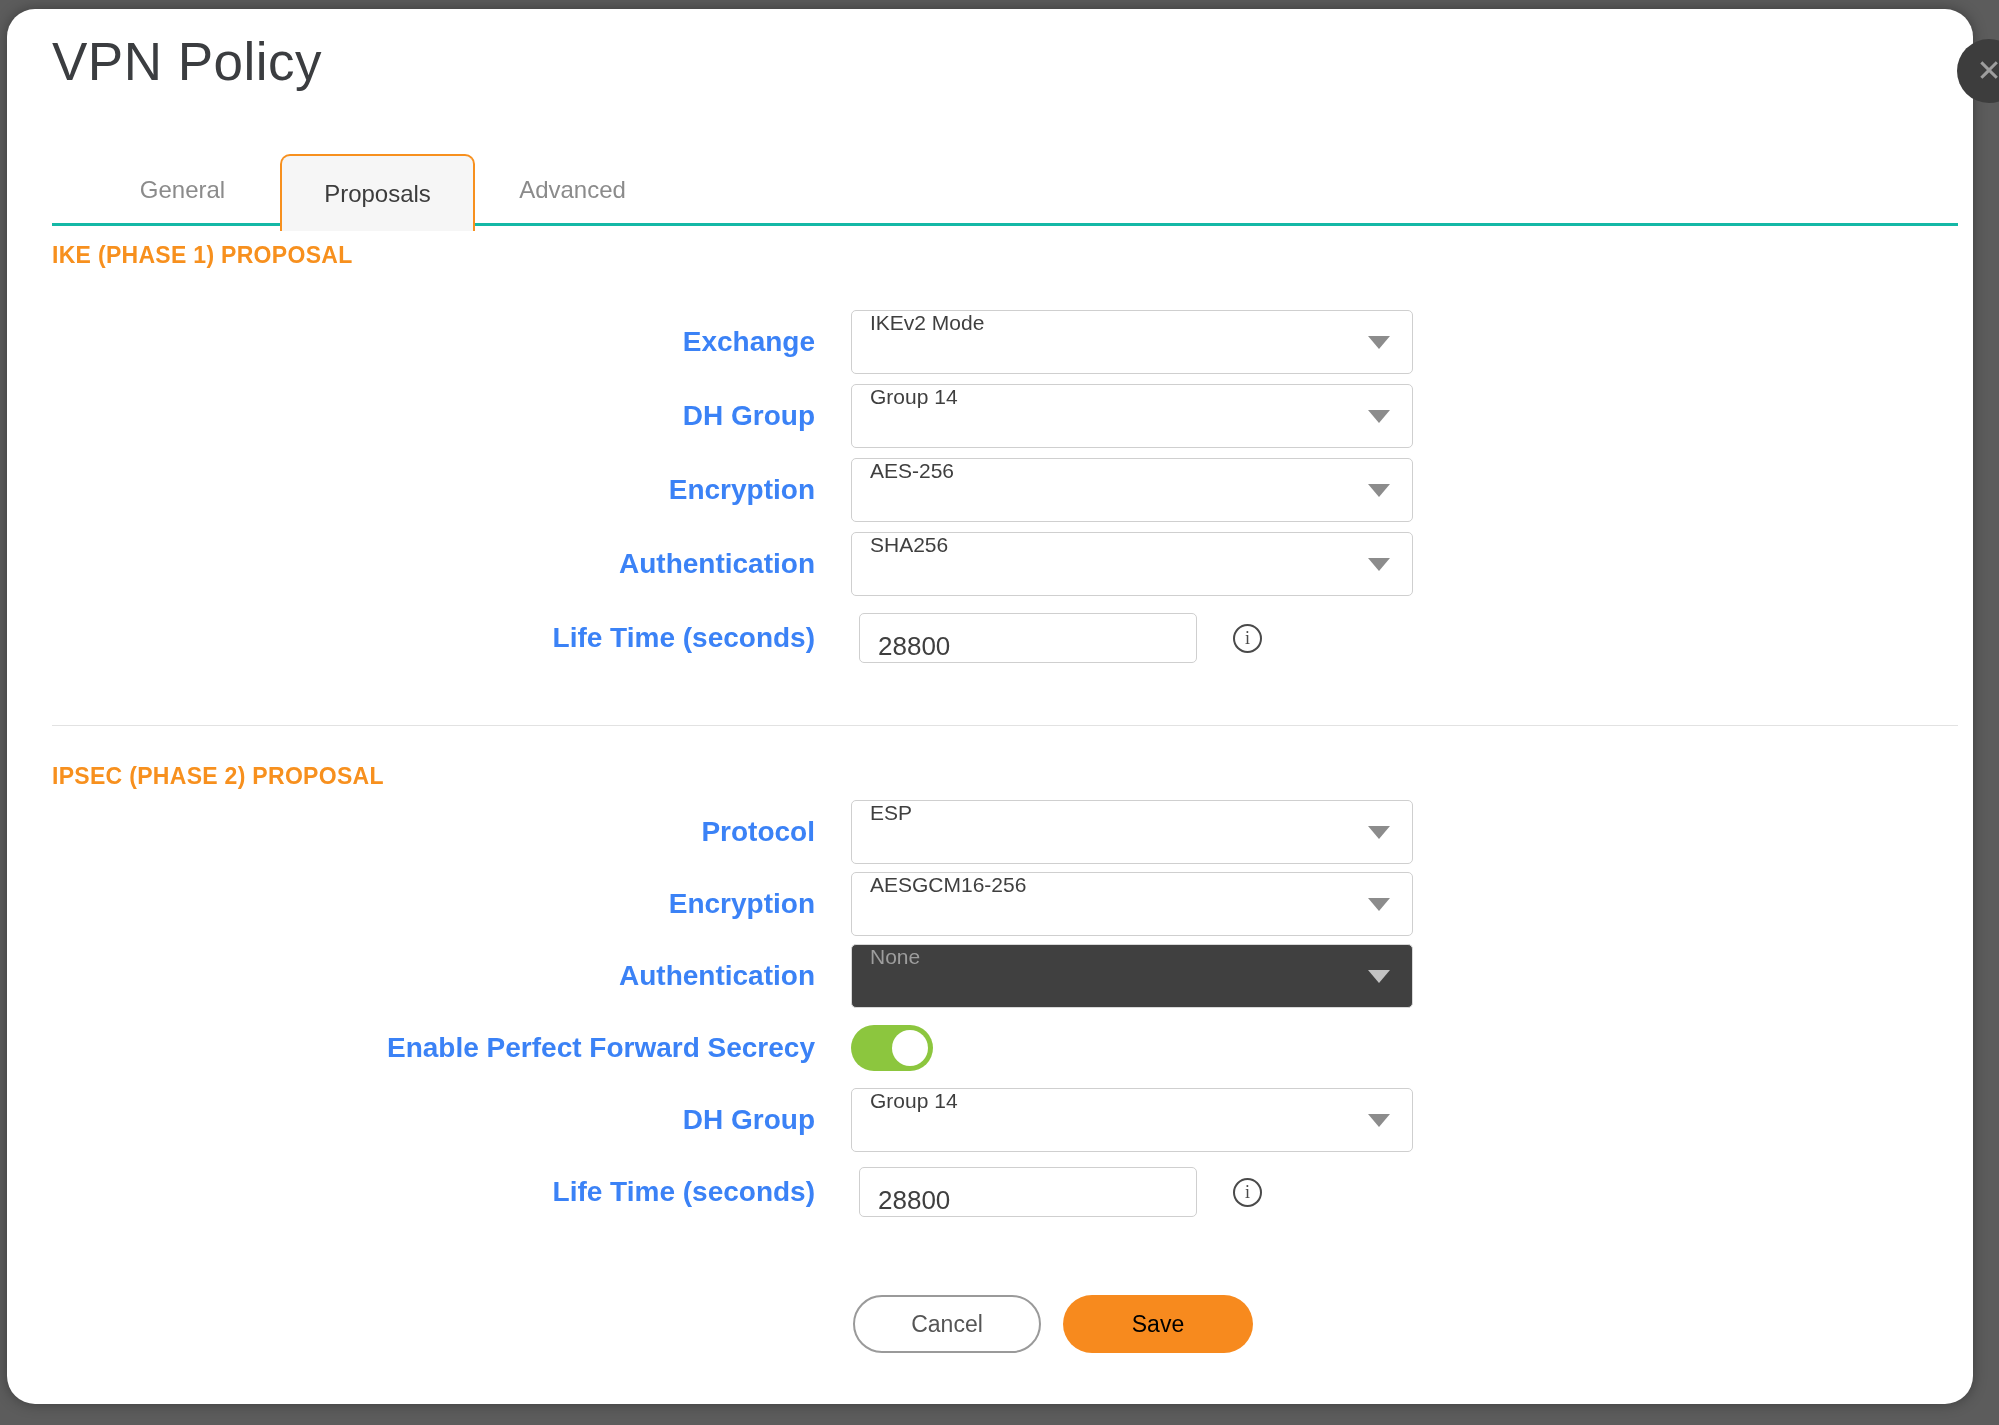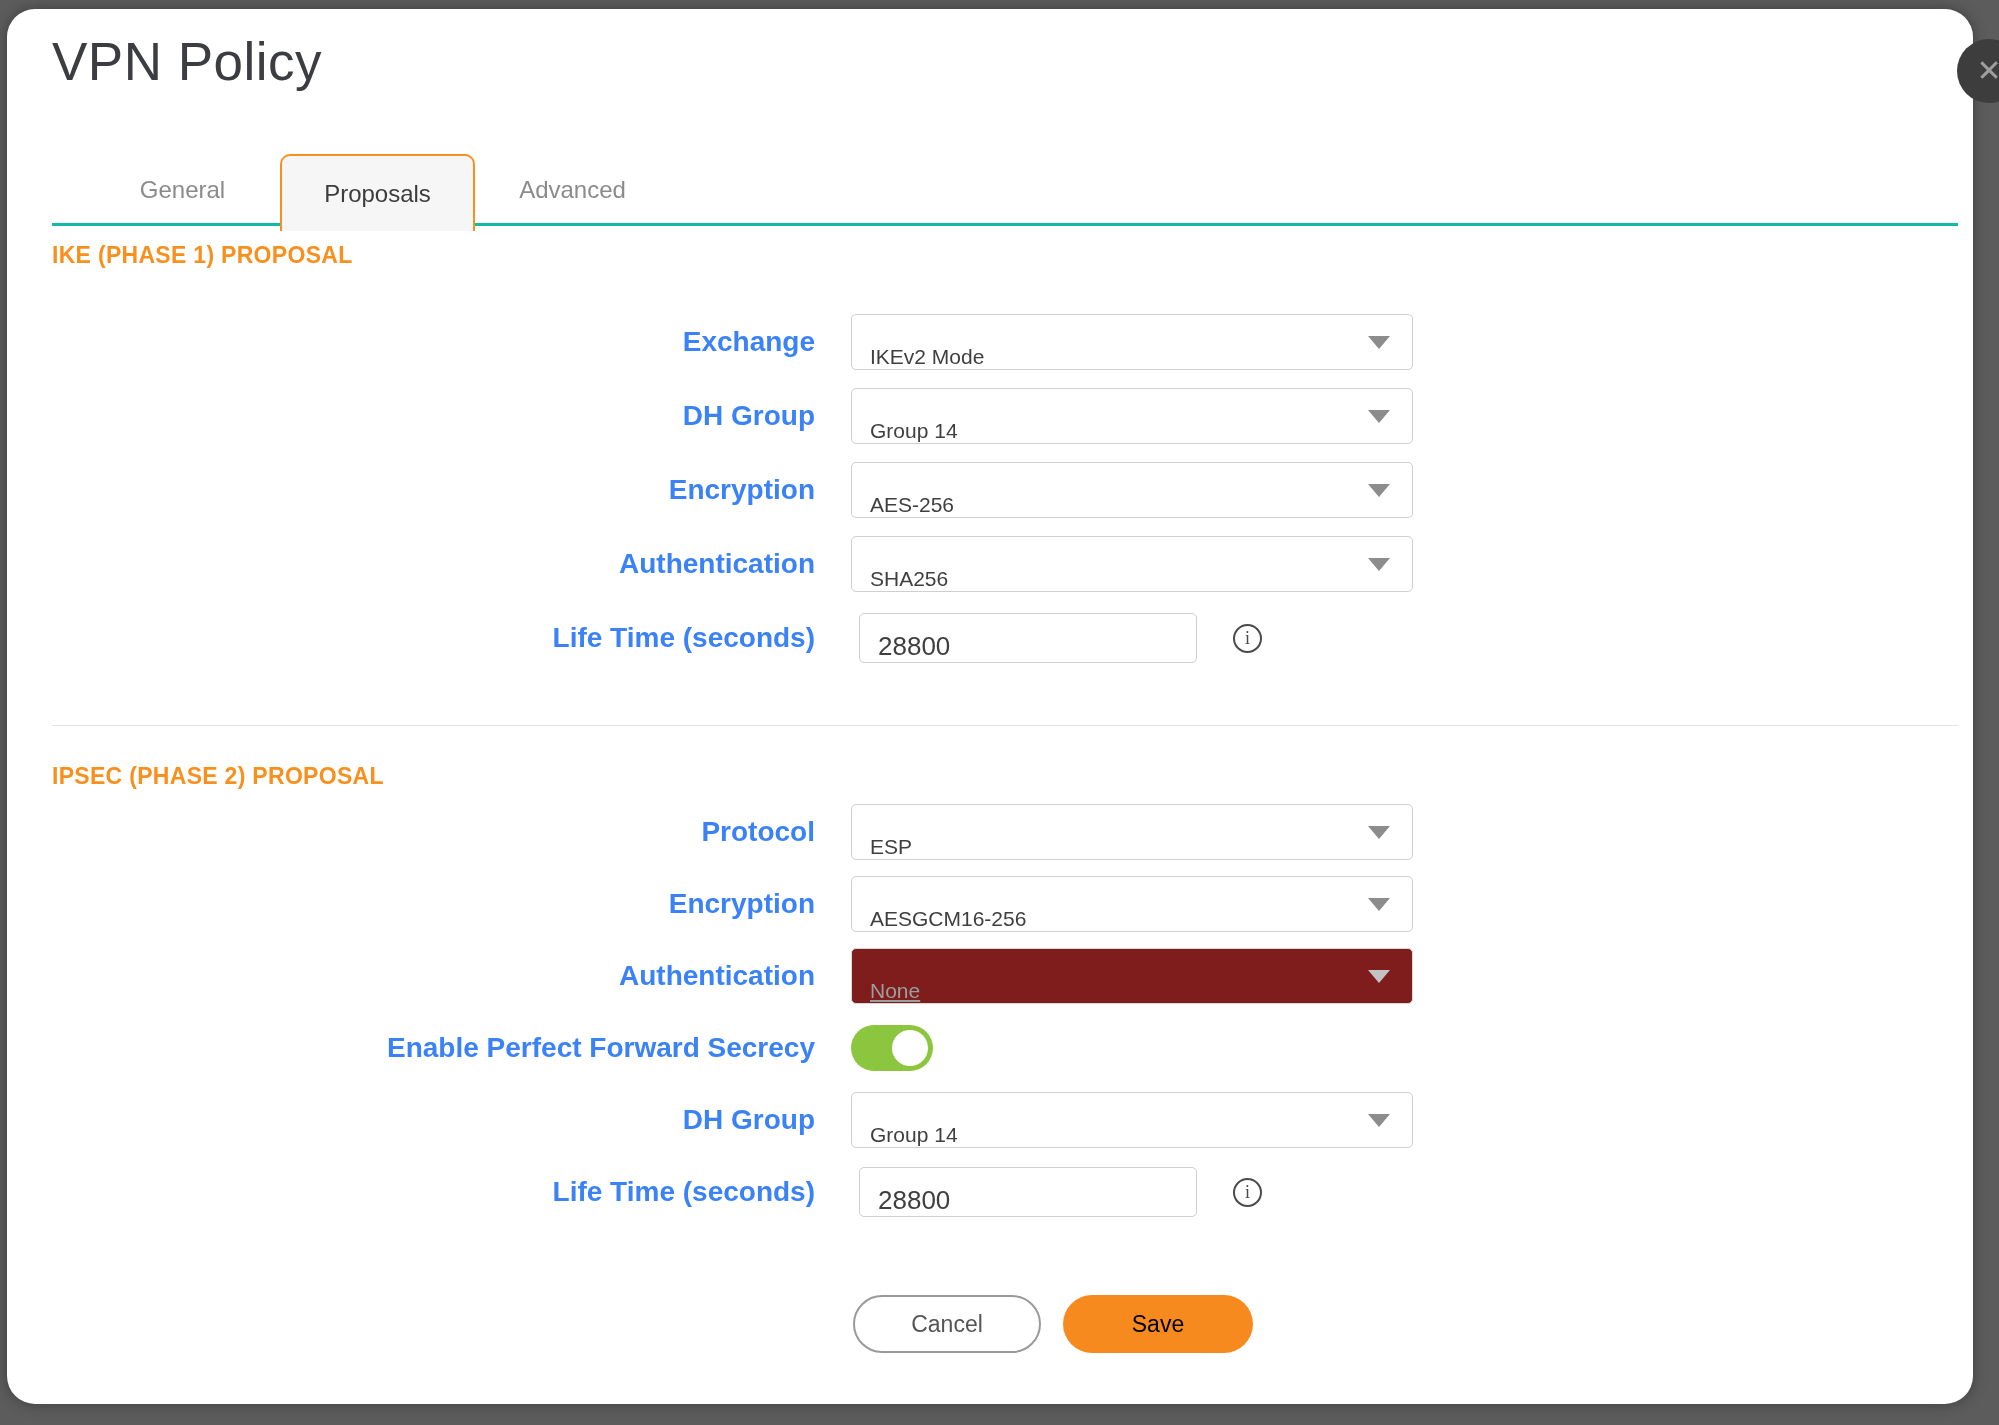--- a/index.html
+++ b/index.html
@@ -69,40 +69,39 @@
   .form-2 .row { height:72px; }
   .row { display:flex; align-items:center; }
   .row-label {
     width:808px; text-align:right;
     font-size:28px; font-weight:bold; color:#3b82f6;
     flex:none;
   }
   .control { margin-left:36px; flex:none; }
   
   .dropdown {
-    width:562px; height:56px;
+    width:562px; height:64px;
     border:1px solid #cfcfcf; border-radius:5px;
     background:#fff;
-    display:flex; align-items:flex-end;
+    display:flex; align-items:flex-start;
     padding-left:18px; position:relative;
     font-size:21px; color:#3f3f3f;
     cursor:pointer;
   }
   .dropdown .caret {
     position:absolute; right:22px; top:50%;
     margin-top:-6px;
     width:0; height:0;
     border-left:11px solid transparent;
     border-right:11px solid transparent;
     border-top:13px solid #8c8c8c;
   }
   .dropdown.disabled {
-    background:#7f1d1d; color:#9d9d9d; border-color:#d8d8d8;
+    background:#404040; color:#9d9d9d; border-color:#d8d8d8;
     cursor:default;
-    text-decoration:underline;
   }
   .dropdown.disabled .caret { border-top-color:#c3c3c3; }
   .text-input {
     width:338px; height:50px;
     border:1px solid #cfcfcf; border-radius:5px;
     padding:16px 0 0 18px;
     font-size:26px; color:#3f3f3f;
     font-family:"Liberation Sans", sans-serif;
     outline:none;
     margin-left:44px;

